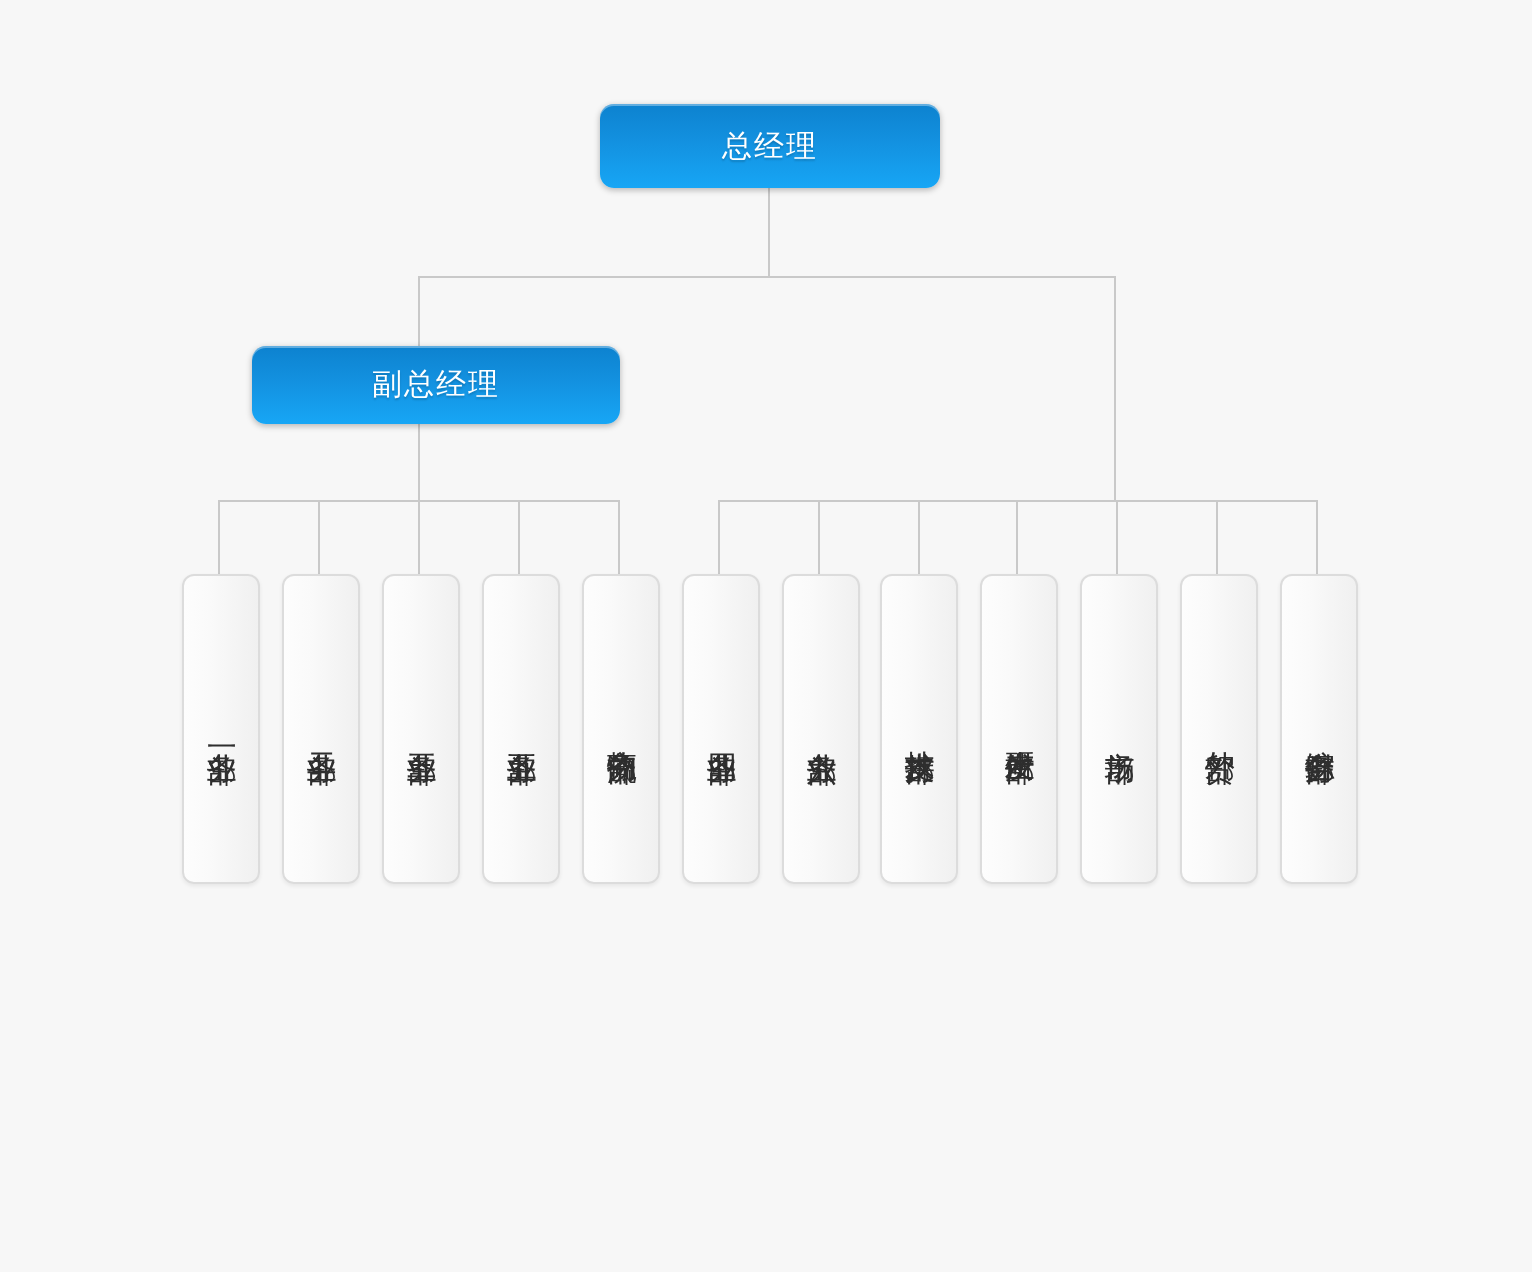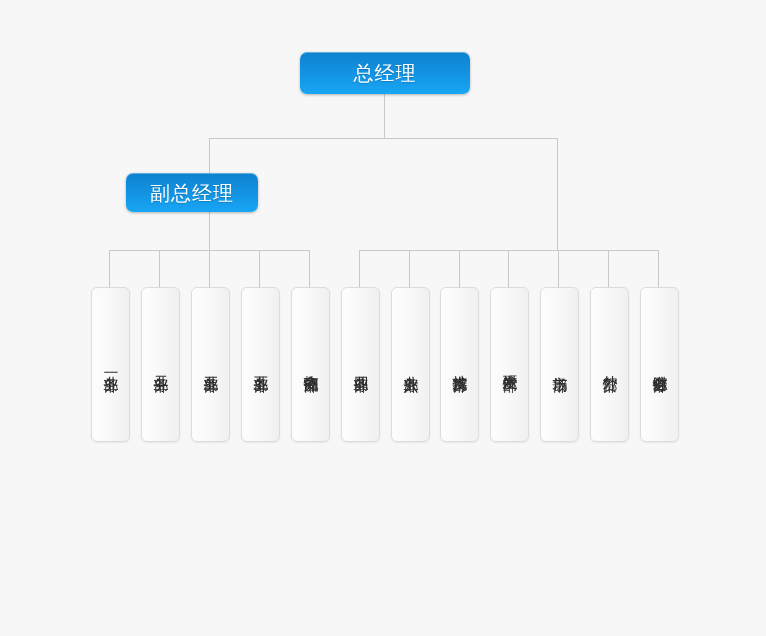--- a/index.html
+++ b/index.html
@@ -35,37 +35,37 @@
     background: linear-gradient(to bottom, #0d82cf 0%, #1391e0 45%, #17a6f5 100%);
     box-shadow: 0 1px 3px rgba(0,0,0,0.28),
                 inset 0 1px 0 rgba(255,255,255,0.35);
     display: flex;
     align-items: center;
     justify-content: center;
     z-index: 5;
   }
   .exec-label {
     color: #ffffff;
-    font-size: 20px;
+    font-size: 15px;
     letter-spacing: 1px;
     line-height: 1;
     text-shadow: 0 1px 1px rgba(0,0,0,0.18);
     white-space: nowrap;
   }
 
   #node-gm {
     left: 300px;
     top: 52px;
     width: 170px;
     height: 42px;
   }
   #node-dgm {
     left: 126px;
     top: 173px;
-    width: 132px;
+    width: 184px;
     height: 39px;
   }
 
   
   .dept-node {
     position: absolute;
     top: 287px;
     width: 37px;
     height: 153px;
     border: 1px solid #dcdcdc;

